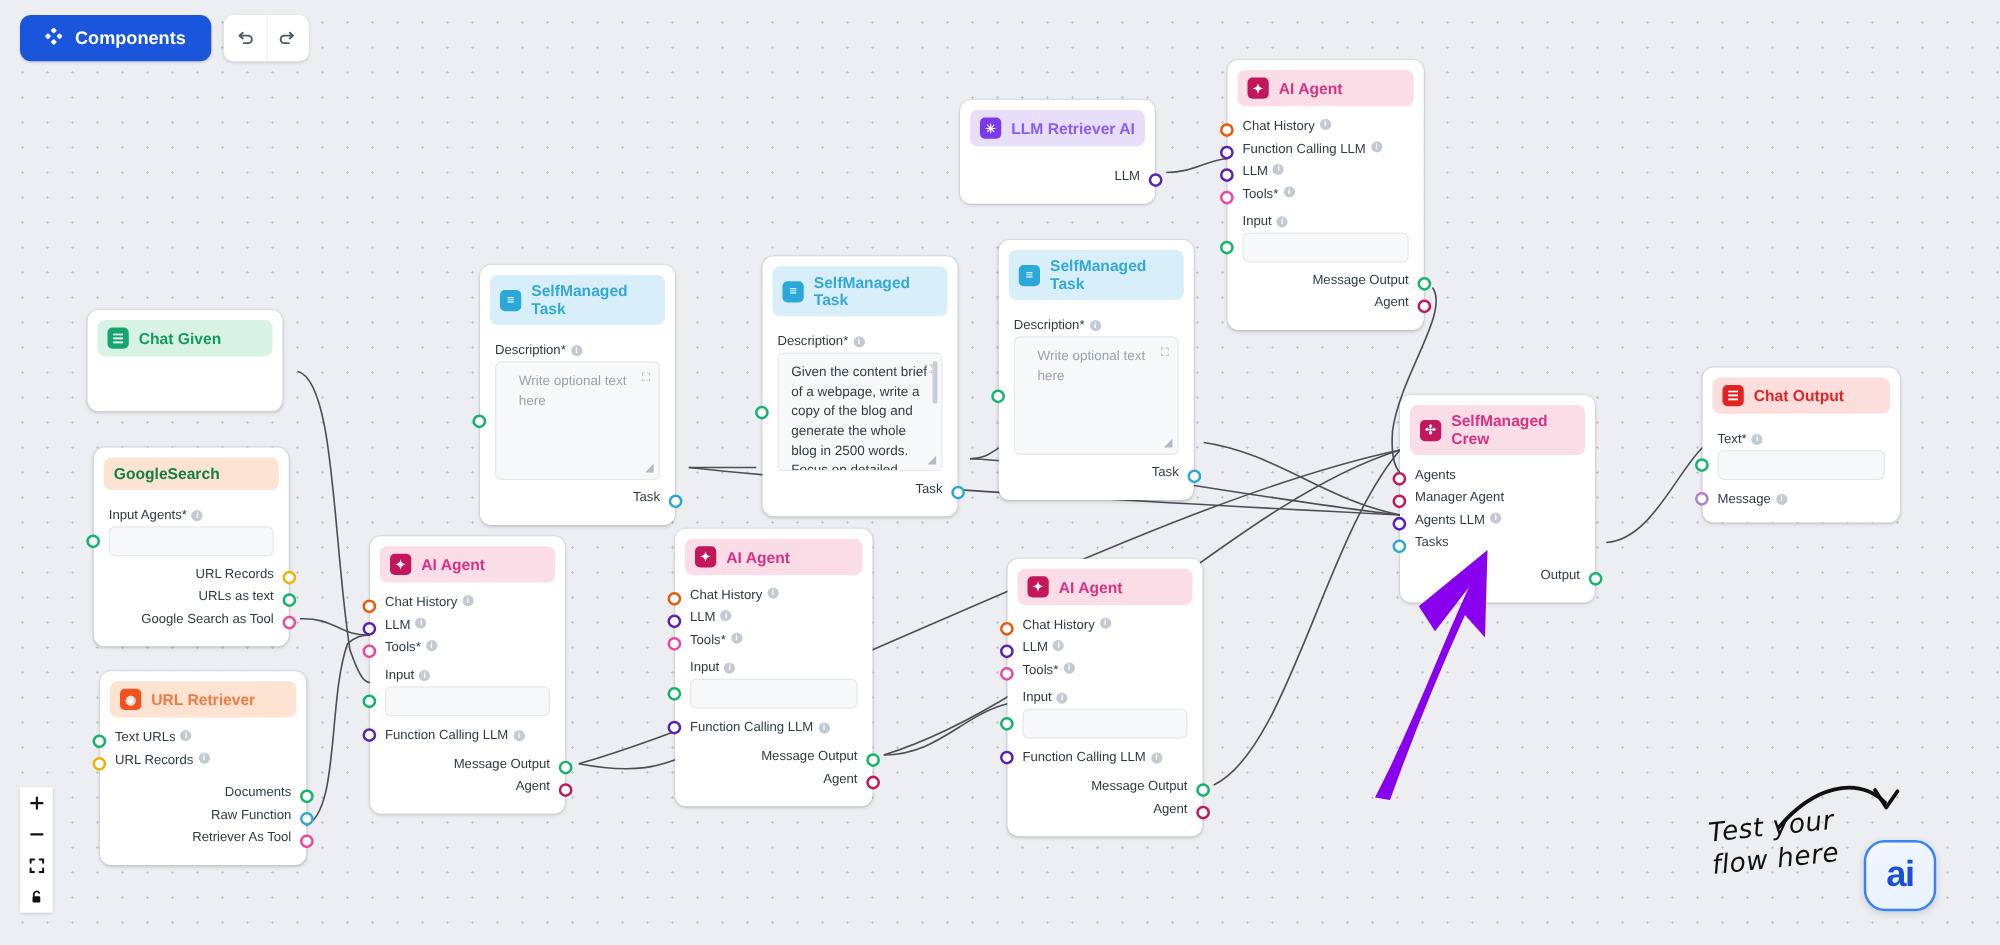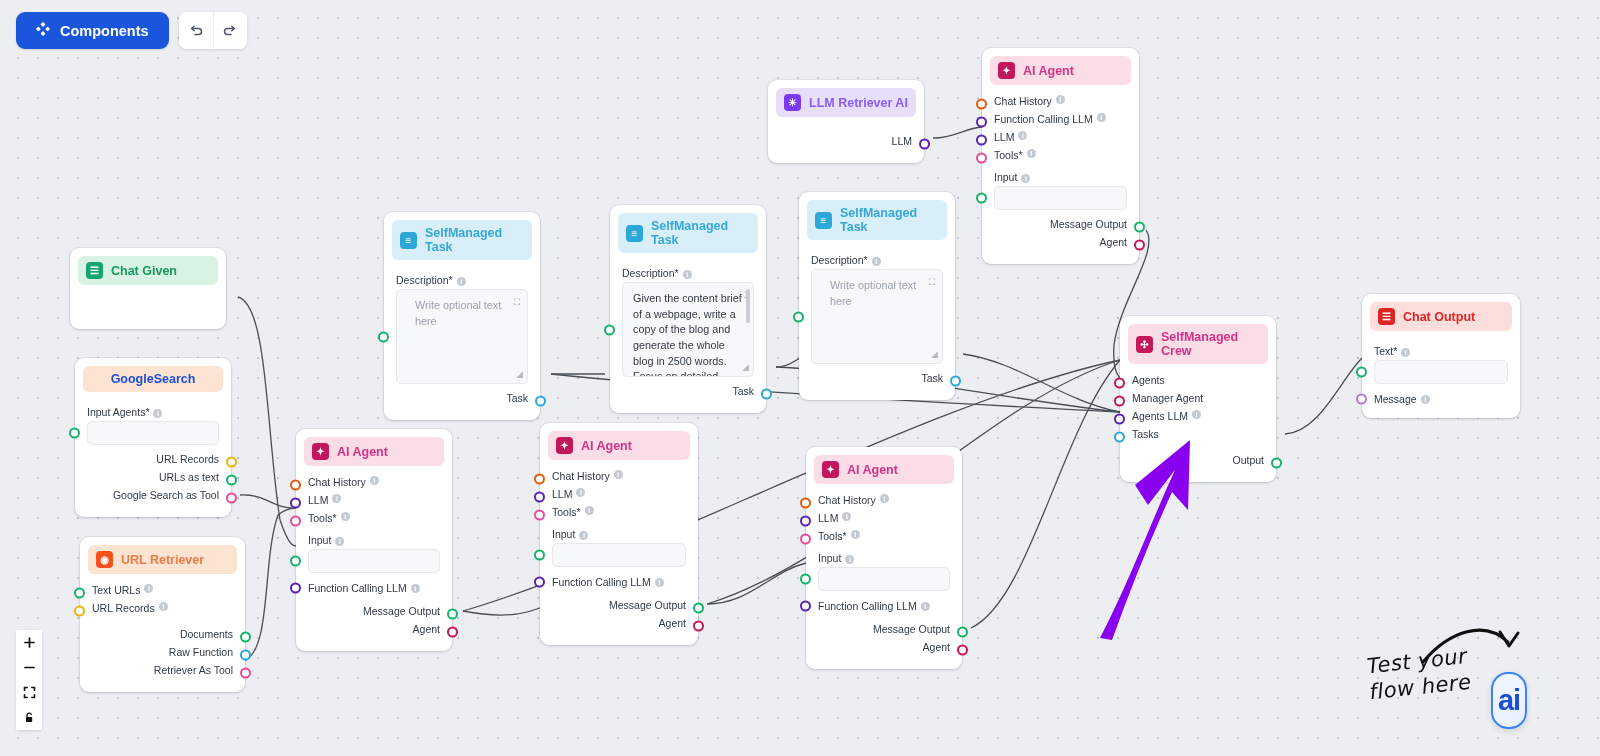--- a/index.html
+++ b/index.html
@@ -115,21 +115,21 @@
     border-radius: 2px; background: #c9ced6;
   }
 
   
   #edges { position: absolute; inset: 0; width: 1600px; height: 756px; z-index: 10; pointer-events: none; }
   #overlay { position: absolute; inset: 0; width: 1600px; height: 756px; z-index: 40; pointer-events: none; }
 
   
   #ai-fab {
     position: absolute; left: 1491px; top: 672px;
-    width: 36px; height: 57px; border-radius: 17px;
+    width: 58px; height: 57px; border-radius: 17px;
     background: linear-gradient(155deg,#f2f7ff 0%, #e8f1ff 100%);
     border: 2px solid #3b82f6;
     display: flex; align-items: center; justify-content: center;
     z-index: 60; cursor: pointer;
     box-shadow: 0 2px 6px rgba(0,0,0,.12);
   }
 </style>
 </head>
 <body>
 
@@ -242,21 +242,21 @@
   </div>
 
   <div id="node-layer">
       <div class="node" style="left: 70px; top: 248px; width: 156px; min-height: 81px;">
         <div class="node-header" style="background: rgb(216, 243, 227); color: rgb(19, 154, 94);">
           <span class="node-icon" style="background: rgb(22, 165, 113);">☰</span>
           <span>Chat Given</span>
         </div>
       </div>
       <div class="node" style="left: 75px; top: 358px; width: 156px; min-height: 150px;">
-        <div class="node-header" style="background: rgb(253, 227, 210); color: #1d4ed8; justify-content: center;">
+        <div class="node-header" style="background: rgb(253, 227, 210); color: #15803d;">
           <span>GoogleSearch</span>
         </div>
         <div class="node-body">
           <div class="field-label"><span>Input Agents*</span><span class="info-dot">i</span></div>
           <div style="position: relative;"><span class="port left" style="border-color: rgb(20, 179, 106);"></span><input class="field-input" value="" style=""></div>
           <div class="port-row out" style="margin-top: 8px;">
             <span class="port-label">URL Records</span>
             <span class="port right" style="border-color: rgb(234, 179, 8);"></span>
           </div>
           <div class="port-row out" style="margin-top: 0px;">

